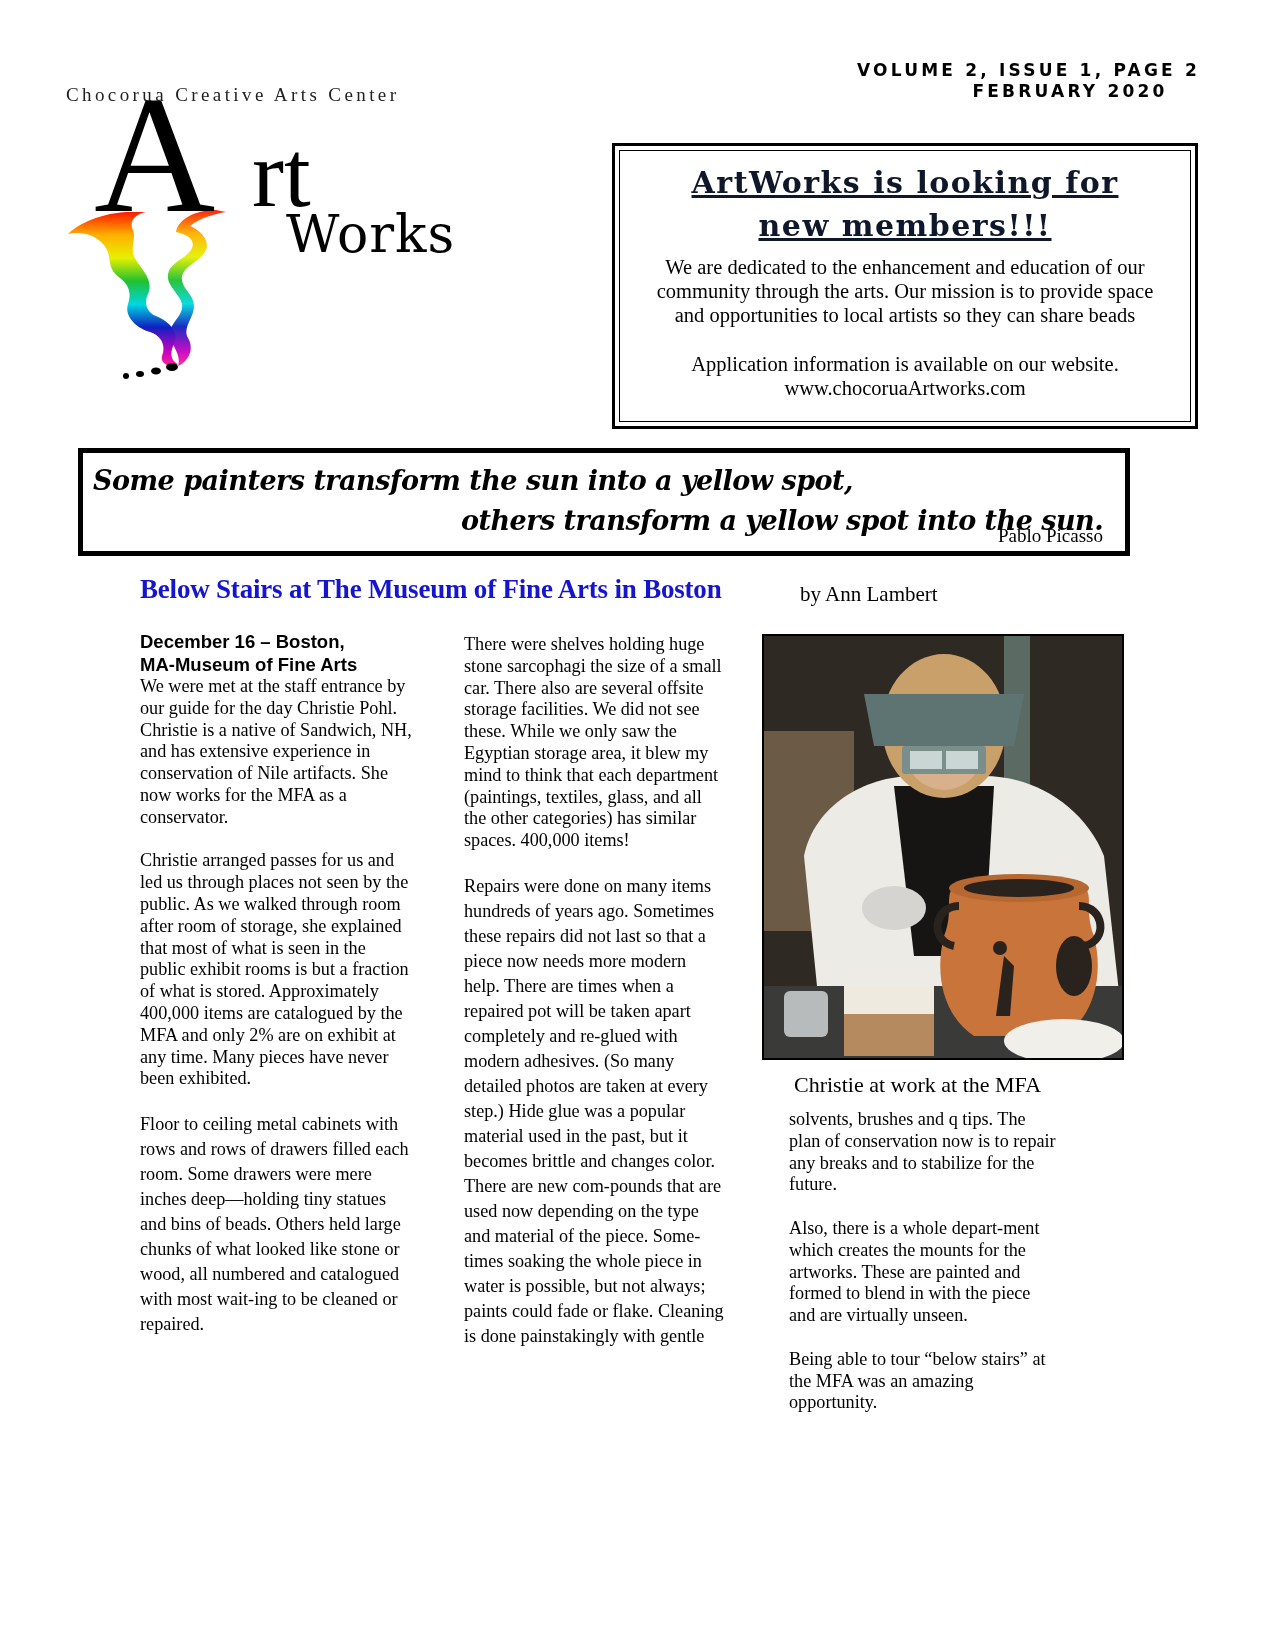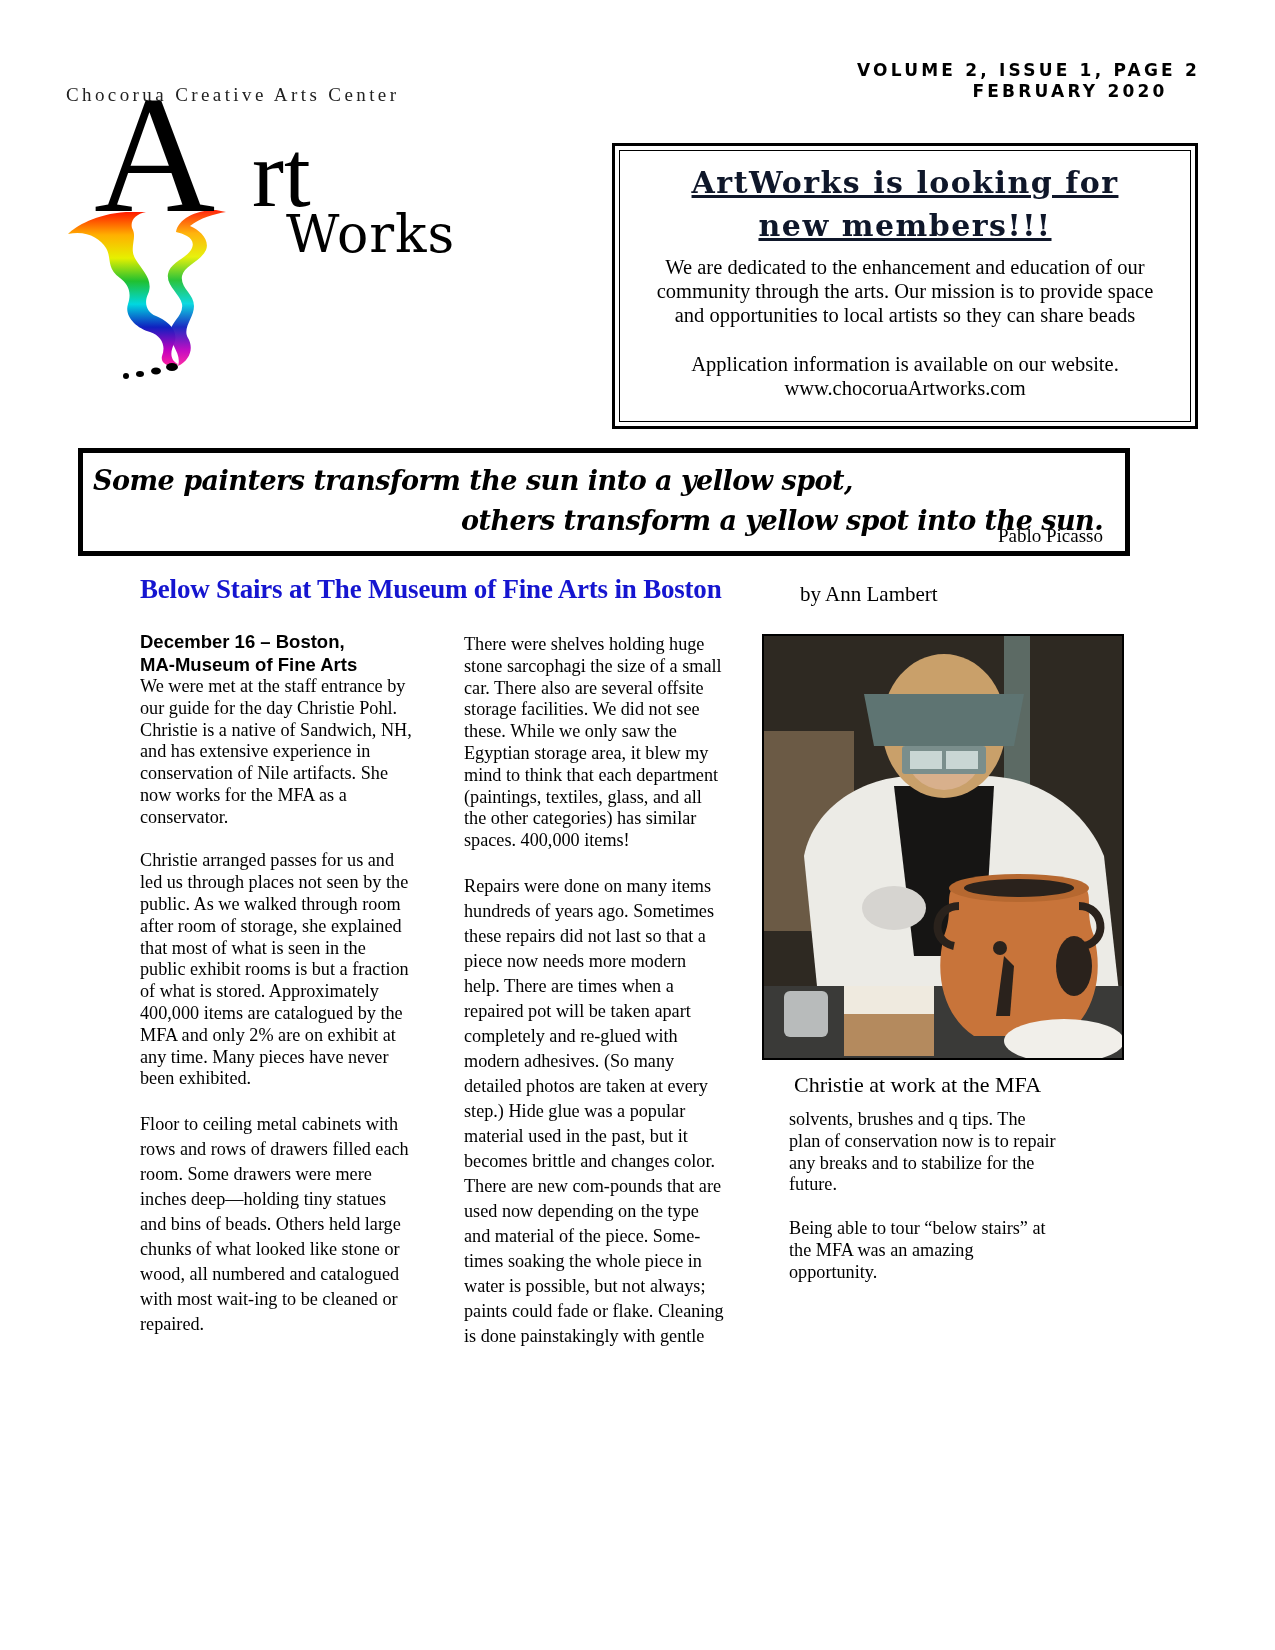--- a/index.html
+++ b/index.html
@@ -191,14 +191,15 @@
     <rect x="20" y="355" width="44" height="46" rx="6" fill="#d8dcdc" opacity="0.8"></rect>
     <rect x="80" y="350" width="90" height="70" fill="#efeadf"></rect>
     <rect x="80" y="378" width="90" height="42" fill="#b48a5e"></rect>
     <ellipse cx="300" cy="405" rx="60" ry="22" fill="#f1efea"></ellipse>
   </svg>
 </div>
 <div class="caption">Christie at work at the MFA</div>
 
 <div class="col col3">
   <p>solvents, brushes and q tips. The plan of conservation now is to repair any breaks and to stabilize for the future.</p>
+  <p>Also, there is a whole depart-ment which creates the mounts for the artworks. These are painted and formed to blend in with the piece and are virtually unseen.</p>
   <p>Being able to tour “below stairs” at the MFA was an amazing opportunity.</p>
 </div>
 
 </body></html>

